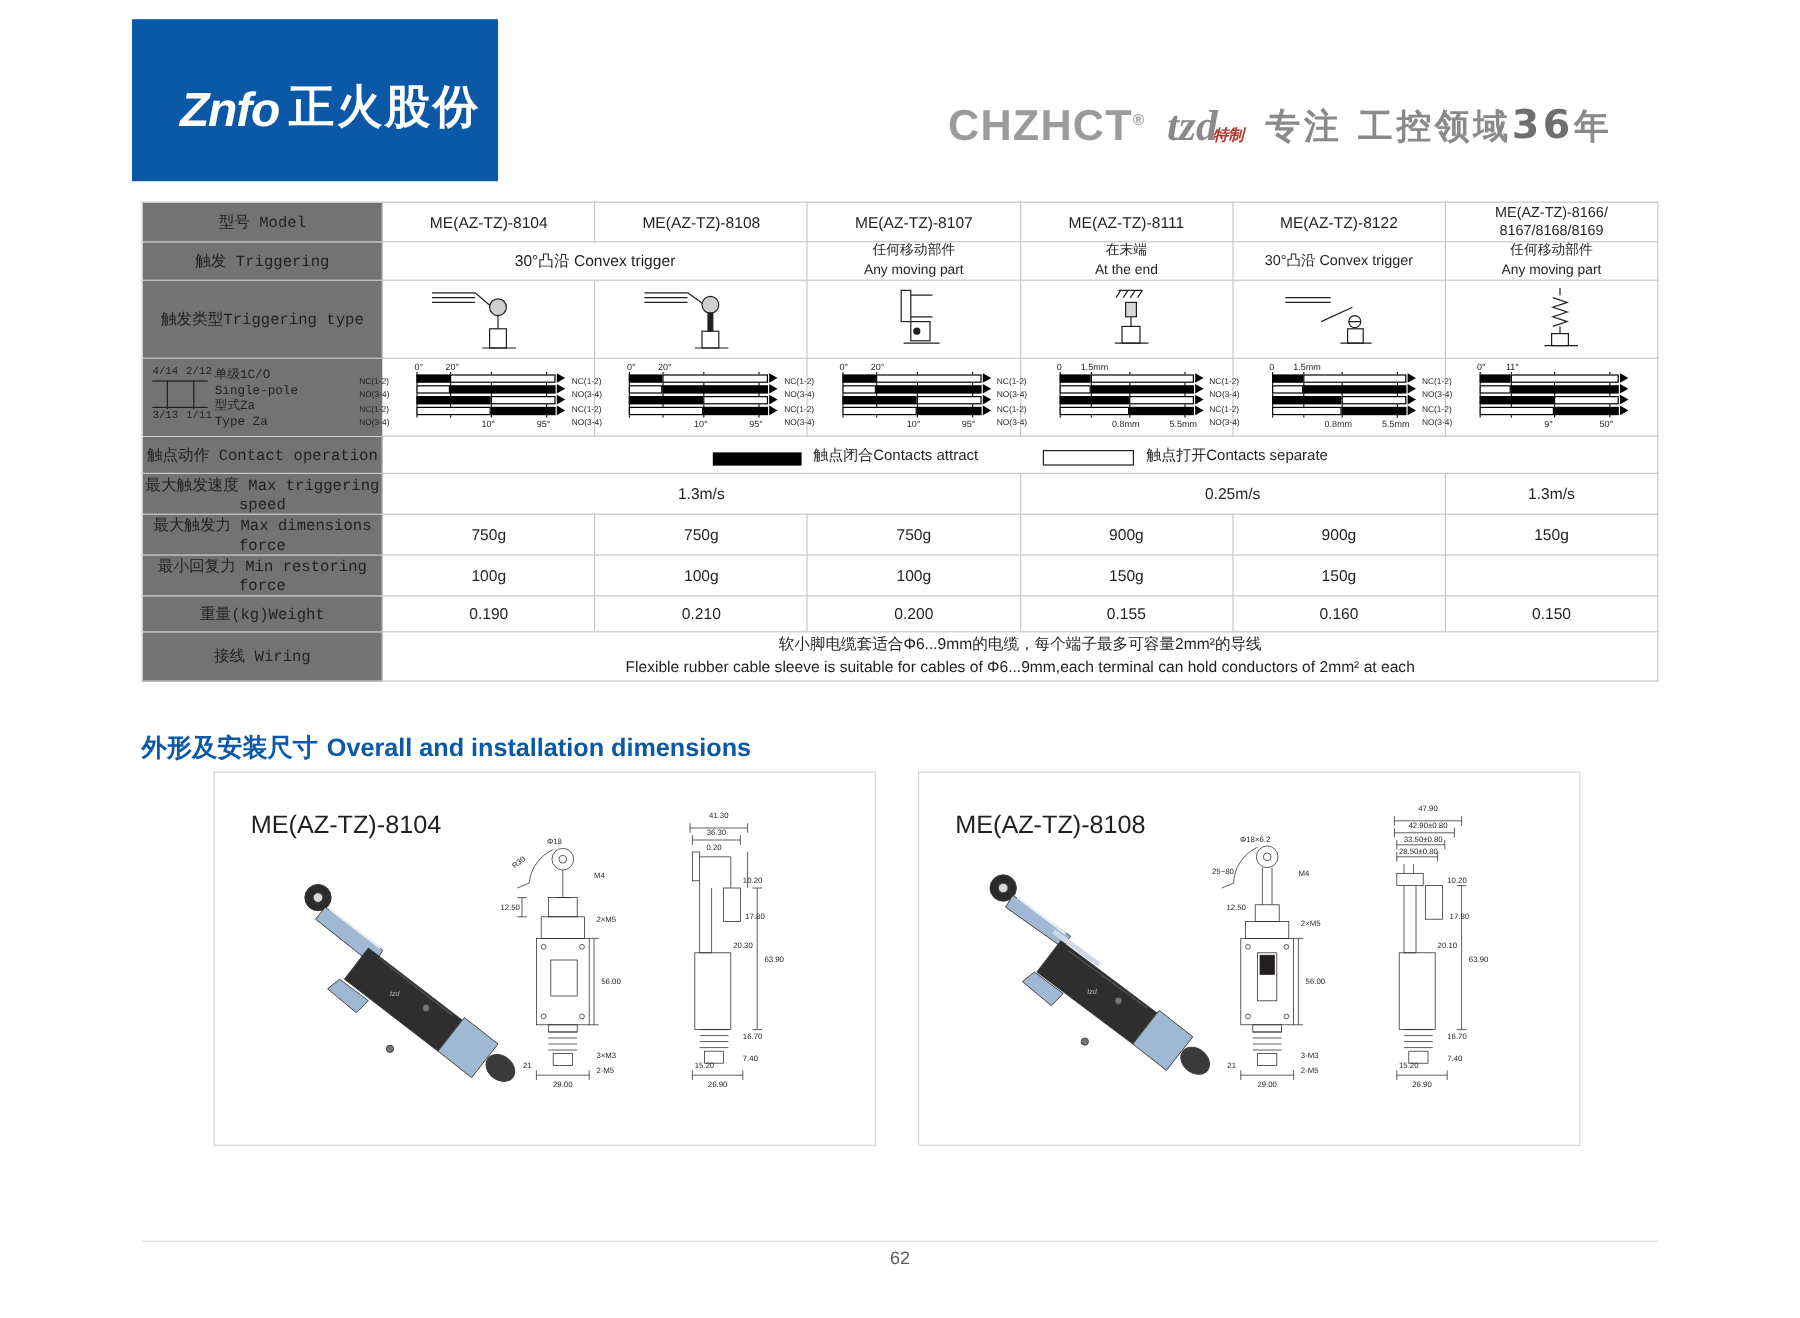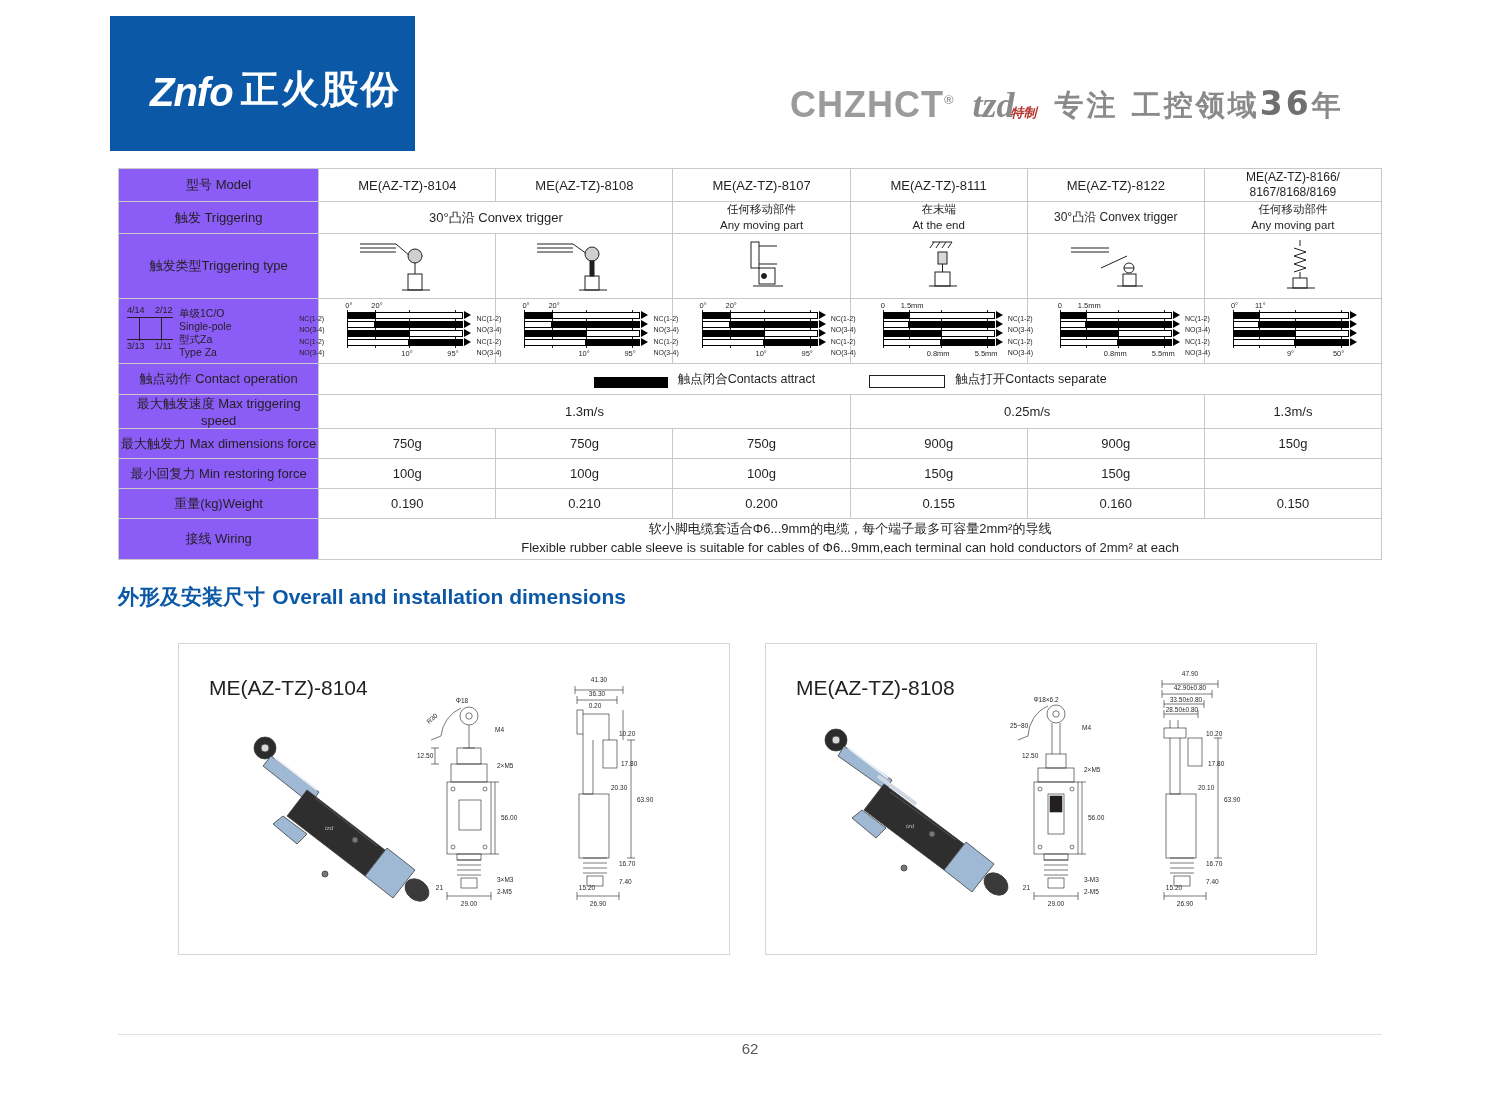--- a/index.html
+++ b/index.html
@@ -28,21 +28,21 @@
   
   .spec-table{position:absolute;left:118px;top:168px;width:1264px;border-collapse:collapse;}
   .spec-table td{
     border:1px solid #c8c8c8;
     font-size:13px;
     text-align:center;
     vertical-align:middle;
     color:#231f20;
     padding:0;
   }
-  .rowhead{background:#8b5cf6;font-family:Liberation Sans, sans-serif;font-size:13.5px;width:172px;}
+  .rowhead{background:#737373;font-family:Liberation Mono, monospace;font-size:13.5px;width:172px;}
   .modelcell{font-size:13.5px;height:32px;}
   .trig{height:30px;font-size:13px;}
   .typecell{height:64px;}
   .diagcell{height:62px;}
   .contactop{height:30px;}
   .wiring{height:40px;font-size:11.5px;line-height:1.45;}
   .colw{width:152px;}
   .colwlast{width:152px;}
 
   .rowhead-type{position:relative;height:64px;}
@@ -71,21 +71,21 @@
   .seg.b{background:#000;}
   .seg.w{background:#fff;border:1px solid #000;box-sizing:border-box;}
   .arrow{position:absolute;right:-9px;top:-1px;width:0;height:0;border-left:7px solid #000;border-top:4px solid transparent;border-bottom:4px solid transparent;}
   .tickline{position:absolute;width:1px;background:#231f20;}
 
   
   .pic{position:relative;width:100%;height:60px;}
   .pic svg{position:absolute;left:50%;top:2px;transform:translateX(-50%);}
 
   
-  .sect-title{position:absolute;left:118px;top:583px;font-family:"DejaVu Sans",sans-serif;font-size:21px;color:#0b58a6;font-weight:bold;}
+  .sect-title{position:absolute;left:118px;top:609px;font-family:"DejaVu Sans",sans-serif;font-size:21px;color:#0b58a6;font-weight:bold;}
   .sect-title .en{font-family:"Liberation Sans",sans-serif;}
 
   
   .panel{position:absolute;top:643px;height:310px;background:#fff;border:1px solid #d6d6d6;}
   .panel-1{left:178px;width:550px;}
   .panel-2{left:765px;width:550px;}
   .panel-title{position:absolute;left:30px;top:32px;font-size:21px;color:#231f20;}
   .dwg{position:absolute;left:0;top:0;width:100%;height:100%;}
 
   

